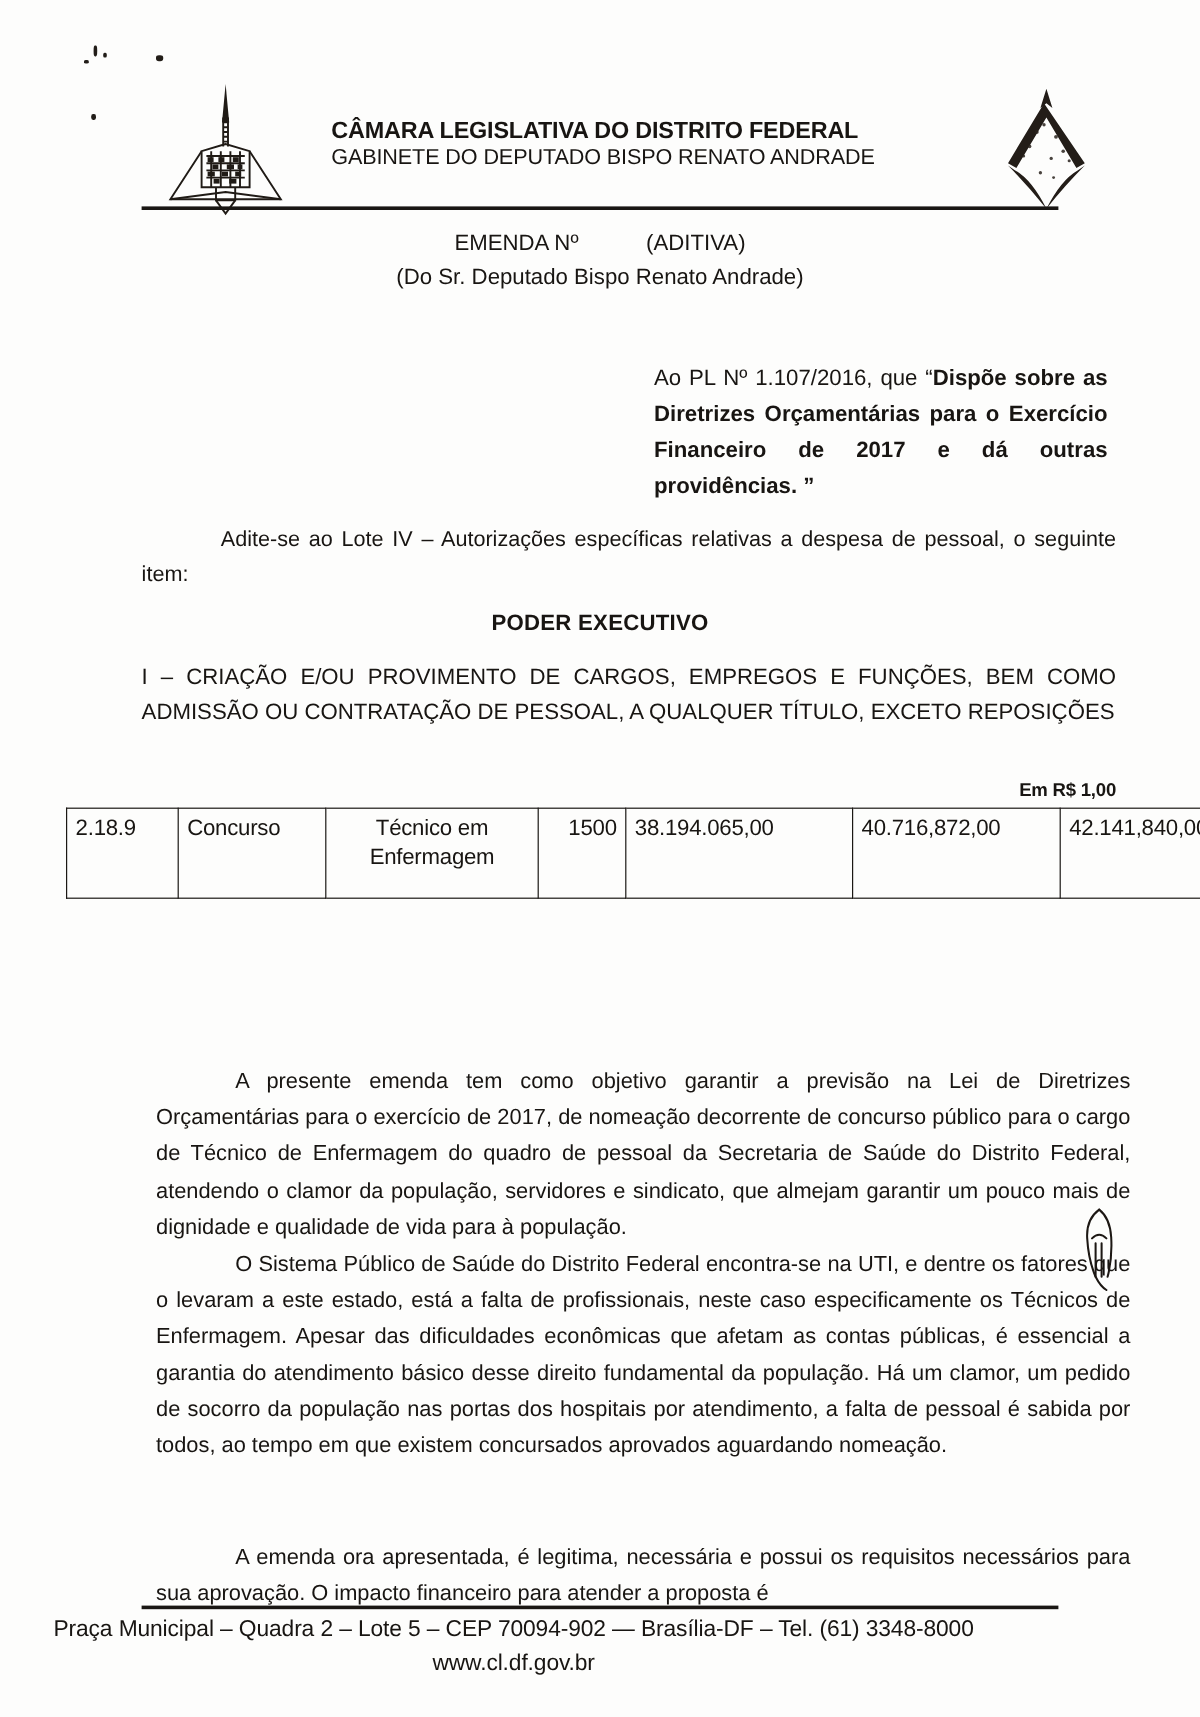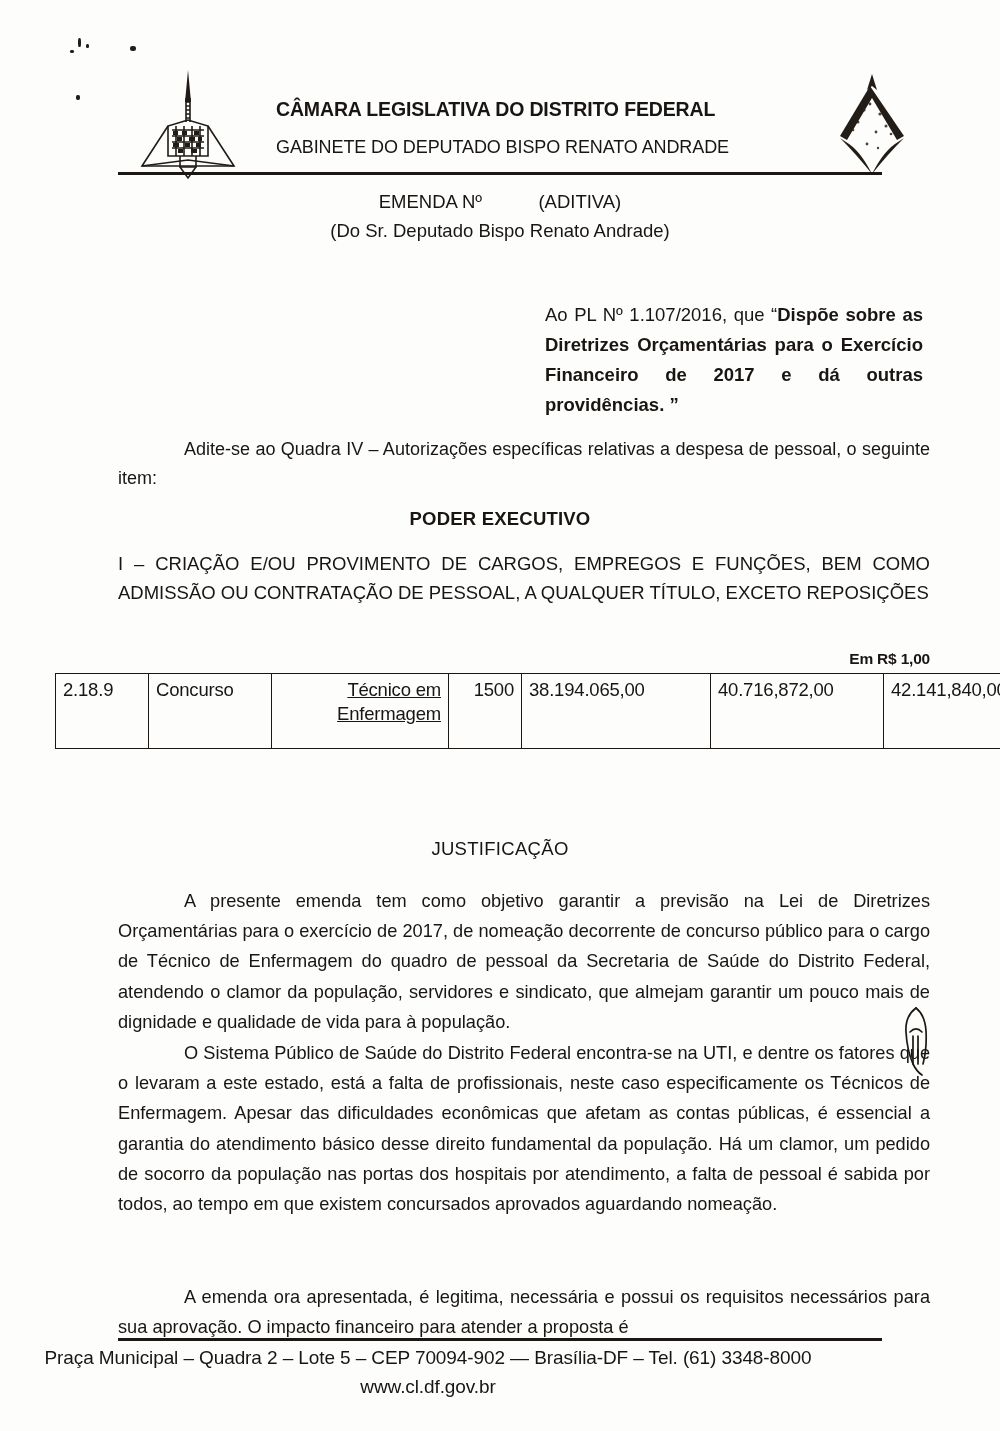--- a/index.html
+++ b/index.html
@@ -64,21 +64,21 @@
     font-weight: bold;
     letter-spacing: -0.15px;
     line-height: 1.18;
     white-space: nowrap;
   }
   .office-name {
     font-size: 18px;
     font-weight: normal;
     letter-spacing: -0.1px;
     line-height: 1.22;
-    margin-top: 16px;
+    margin-top: 0;
     white-space: nowrap;
   }
   .rule-top {
     position: absolute;
     left: 118px;
     top: 172px;
     width: 764px;
     height: 3px;
     background: #1a1714;
   }
@@ -167,39 +167,39 @@
     border: 1.6px solid #1b1814;
     font-size: 18.5px;
     line-height: 1.32;
     padding: 4px 7px 0 7px;
     vertical-align: top;
     height: 70px;
     letter-spacing: -0.2px;
   }
   td.c-code  { width: 78px;  text-align: left; margin-left: 48px; }
   td.c-type  { width: 108px; text-align: left; }
-  td.c-role  { width: 162px; text-align: right; text-decoration: underline; }
+  td.c-role  { width: 162px; text-align: center; }
   td.c-qty   { width: 58px;  text-align: right; padding-right: 5px; }
   td.c-v1    { width: 174px; text-align: left; }
   td.c-v2    { width: 158px; text-align: left; margin-left: 19px; }
   td.c-v3    { width: 152px; text-align: left; }
 
   
   .just-title {
     position: absolute;
     left: 0;
     top: 838px;
     width: 1000px;
     text-align: center;
     font-size: 18.5px;
     letter-spacing: 0.3px;
   }
   .body-par {
     position: absolute;
-    left: 118px;
+    left: 130px;
     width: 812px;
     font-size: 18.2px;
     line-height: 1.66;
     text-align: justify;
     text-align-last: left;
     text-indent: 66px;
   }
   #par-1 { top: 886px; }
   #par-2 { top: 1038px; }
   #par-3 { top: 1282px; }
@@ -315,21 +315,21 @@
       <span class="gap"></span>
       <span>(ADITIVA)</span>
     </div>
     <div class="l2">(Do Sr. Deputado Bispo Renato Andrade)</div>
   </div>
 
   <div class="pl-block">
     <span>Ao PL Nº 1.107/2016, que “</span><b>Dispõe sobre as Diretrizes Orçamentárias para o Exercício Financeiro de 2017 e dá outras providências.</b><b> ”</b>
   </div>
 
-  <div class="adite">Adite-se ao Quadra IV – Autorizações específicas relativas a despesa de pessoal, o seguinte item:</div>
+  <div class="adite">Adite-se ao Lote IV – Autorizações específicas relativas a despesa de pessoal, o seguinte item:</div>
 
   <div class="poder">PODER EXECUTIVO</div>
 
   <div class="item-i">I – CRIAÇÃO E/OU PROVIMENTO DE CARGOS, EMPREGOS E FUNÇÕES, BEM COMO ADMISSÃO OU CONTRATAÇÃO DE PESSOAL, A QUALQUER TÍTULO, EXCETO REPOSIÇÕES</div>
 
   <div class="unit-label">Em R$ 1,00</div>
 
   <div class="tbl-wrap">
     <table class="emenda-table">
       <tbody>
@@ -339,21 +339,20 @@
           <td class="c-role">Técnico em Enfermagem</td>
           <td class="c-qty">1500</td>
           <td class="c-v1">38.194.065,00</td>
           <td class="c-v2">40.716,872,00</td>
           <td class="c-v3">42.141,840,00</td>
         </tr>
       </tbody>
     </table>
   </div>
 
-  <div class="just-title">JUSTIFICAÇÃO</div>
 
   <div class="body-par" id="par-1">A presente emenda tem como objetivo garantir a previsão na Lei de Diretrizes Orçamentárias para o exercício de 2017, de nomeação decorrente de concurso público para o cargo de Técnico de Enfermagem do quadro de pessoal da Secretaria de Saúde do Distrito Federal, atendendo o clamor da população, servidores e sindicato, que almejam garantir um pouco mais de dignidade e qualidade de vida para à população.</div>
   <div class="body-par" id="par-2">O Sistema Público de Saúde do Distrito Federal encontra-se na UTI, e dentre os fatores que o levaram a este estado, está a falta de profissionais, neste caso especificamente os Técnicos de Enfermagem. Apesar das dificuldades econômicas que afetam as contas públicas, é essencial a garantia do atendimento básico desse direito fundamental da população. Há um clamor, um pedido de socorro da população nas portas dos hospitais por atendimento, a falta de pessoal é sabida por todos, ao tempo em que existem concursados aprovados aguardando nomeação.</div>
   <div class="body-par" id="par-3">A emenda ora apresentada, é legitima, necessária e possui os requisitos necessários para sua aprovação. O impacto financeiro para atender a proposta é</div>
 
   <div class="ink-mark">
     <svg viewBox="0 0 34 76" width="34" height="76" aria-hidden="true">
       <g fill="none" stroke="#1d1814" stroke-width="1.7" stroke-linecap="round">
         <path d="M17 6 Q6 14 7 30 Q8 48 14 62 Q18 70 23 73"></path>
         <path d="M17 6 Q26 13 27 29 Q28 47 24 62"></path>

